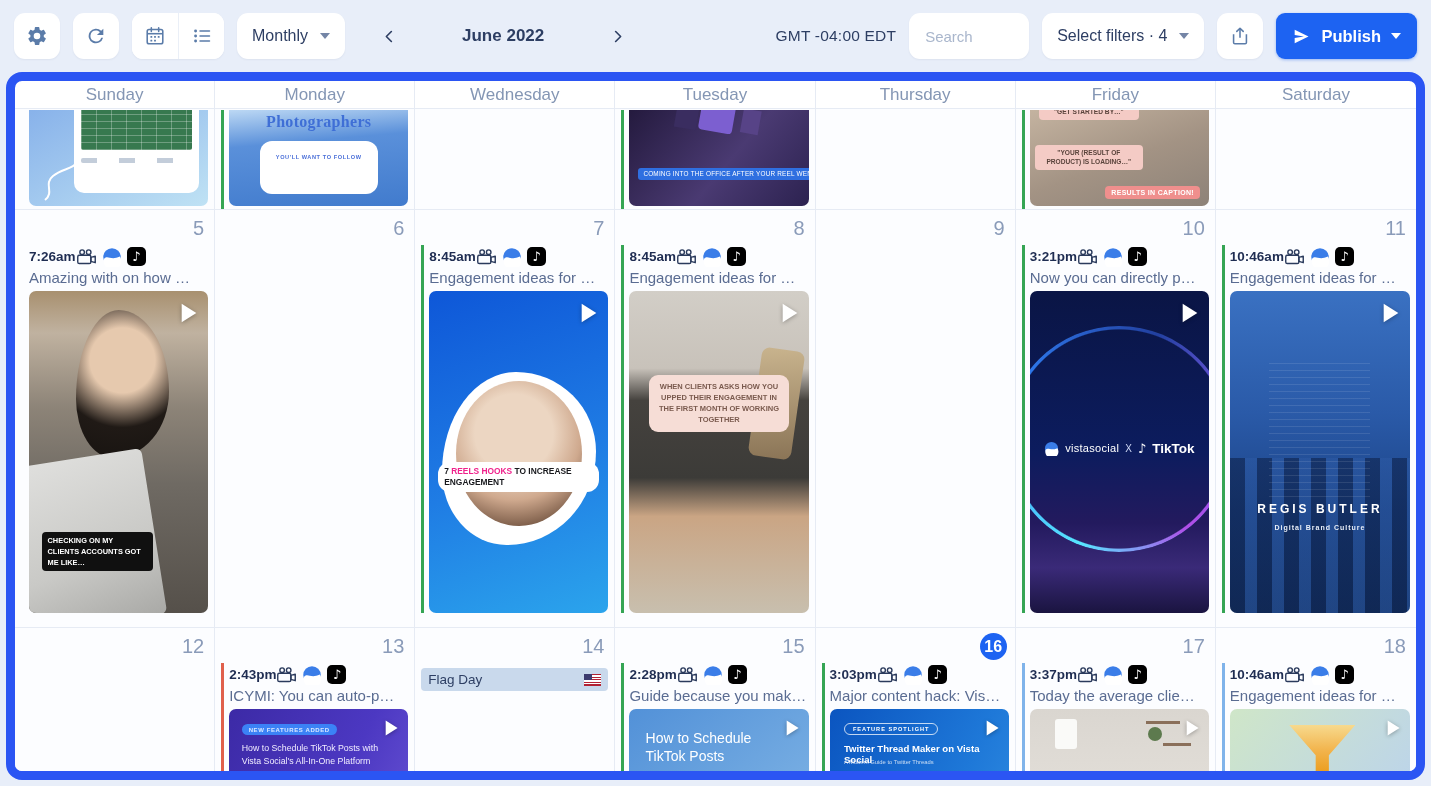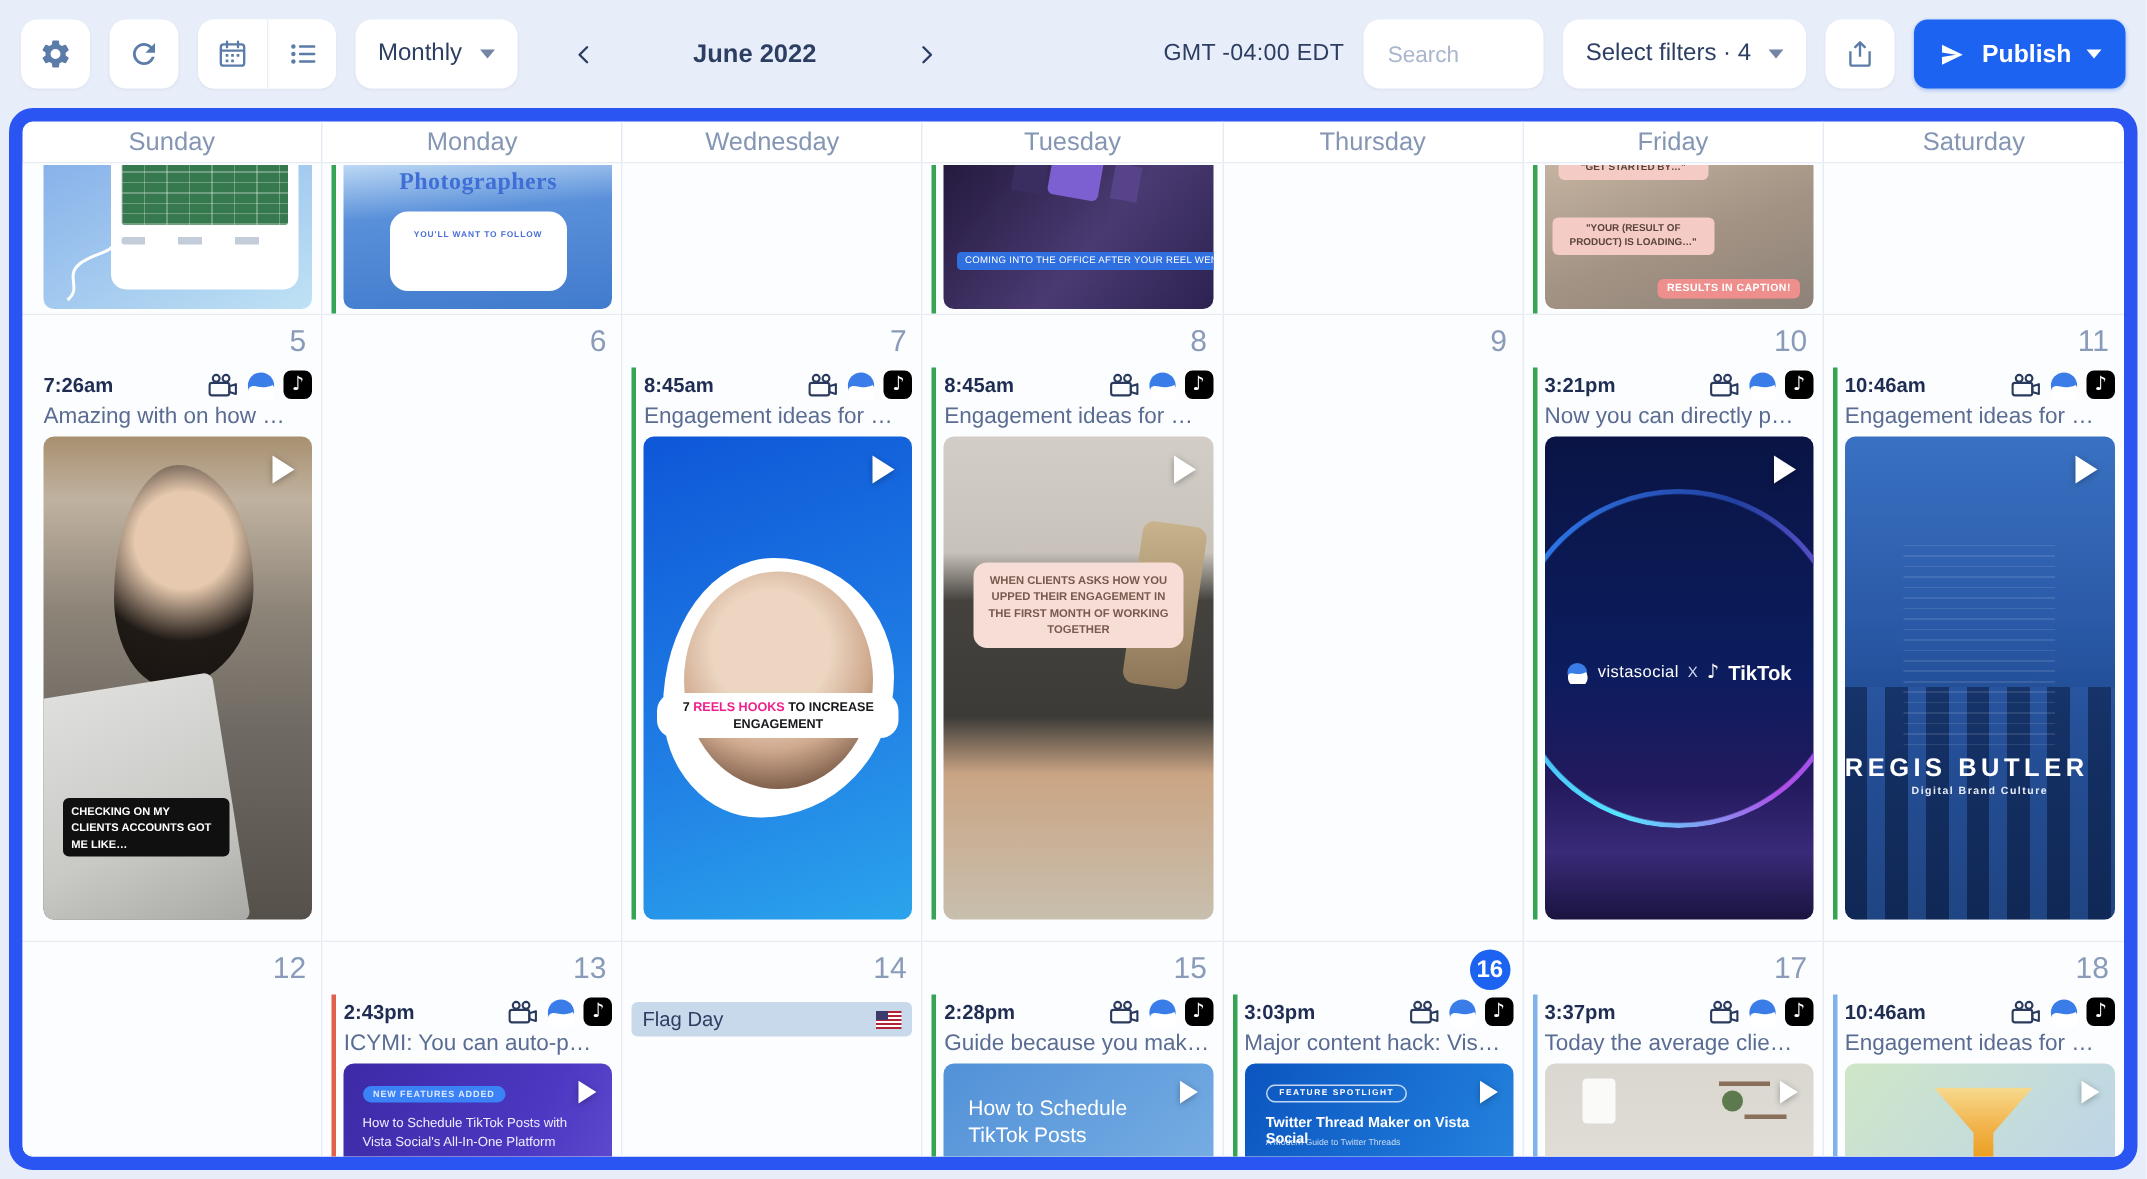--- a/index.html
+++ b/index.html
@@ -38,21 +38,21 @@
   .cell:last-child{border-right:none}
   .daterow{display:flex;justify-content:flex-end;align-items:center;padding:5px 10px 2px;height:34px}
   .datenum{font-size:20px;color:#8a9bb9}
   .datenum.today{background:#1d63f2;color:#fff;width:27px;height:27px;border-radius:50%;display:flex;align-items:center;justify-content:center;font-size:16px;font-weight:700;margin-right:-2px}
 
   
   .post{margin:1px 6px 0 6px;border-left:3px solid transparent;padding-left:5px}
   .post.st-green{border-left-color:#35a554}
   .post.st-red{border-left-color:#e0604c}
   .post.st-blue{border-left-color:#7fb3ea}
-  .phead{display:flex;align-items:center;justify-content:space-between;height:23px}
+  .phead{display:flex;align-items:center;justify-content:flex-start;height:23px}
   .ptime{font-weight:700;font-size:13.5px;color:#1f2d52}
   .picons{display:flex;align-items:center;gap:5px}
   .cam{width:21px;height:18px;color:#2a3a5c}
   .avatar{width:20px;height:20px}
   .tiktok{width:19px;height:19px;background:#000;border-radius:5px;color:#fff;display:flex;align-items:center;justify-content:center;font-size:13px;font-family:"DejaVu Sans",sans-serif}
   .tiktok::before{content:"♪"}
   .ptitle{font-size:15px;color:#5a6c92;white-space:nowrap;overflow:hidden;margin:1px 0 5px}
   .thumb{position:relative;border-radius:7px;overflow:hidden;height:322px}
   .row1 .post{height:100%}
   .row1 .thumb{height:96px;border-radius:0 0 7px 7px}
@@ -82,39 +82,39 @@
   .t-fri1 .p3{position:absolute;right:5%;bottom:7%;background:#ef8f8d;color:#fff;font-size:7px;font-weight:700;padding:3px 6px;border-radius:4px;letter-spacing:.3px}
 
   .t-p5{background:linear-gradient(180deg,#a8906f 0%,#c0b2a0 13%,#8d8478 36%,#6f6a63 60%,#55504a 100%)}
   .t-p5 .hair{position:absolute;left:26%;top:6%;width:52%;height:46%;border-radius:46% 54% 60% 40%/60% 55% 45% 40%;background:radial-gradient(circle at 50% 34%,#e6c9ae 0 30%,#201a16 62%,#171310 100%)}
   .t-p5 .laptop{position:absolute;left:-8%;bottom:-4%;width:78%;height:52%;background:linear-gradient(165deg,#e0e0de 0%,#c9c9c6 60%,#a9a9a6 100%);transform:rotate(-9deg);border-radius:6px}
   .t-p5 .cap{position:absolute;left:7%;bottom:13%;background:#101010;color:#fff;font-size:7.4px;font-weight:700;line-height:1.5;padding:3px 6px;border-radius:4px;width:62%}
 
   .t-p7{background:linear-gradient(160deg,#0e57d8 0%,#1f7ce4 55%,#2ba4ec 100%)}
   .t-p7 .blob{position:absolute;left:7%;top:25%;width:86%;height:54%;background:#fff;border-radius:48% 52% 58% 42%/58% 46% 54% 42%}
   .t-p7 .face{position:absolute;left:15%;top:28%;width:70%;height:45%;border-radius:50%;background:radial-gradient(circle at 46% 36%,#ecd6c2 0 34%,#cfa98e 58%,#6d4f3c 86%,#4a362b 100%)}
-  .t-p7 .pill{position:absolute;left:5%;top:53%;width:90%;background:#fff;border-radius:12px;padding:4px 6px;font-size:8.4px;font-weight:700;color:#17181c;text-align:center;line-height:1.35}
+  .t-p7 .pill{position:absolute;left:5%;top:53%;width:90%;background:#fff;border-radius:12px;padding:4px 6px;font-size:8.4px;font-weight:700;color:#17181c;line-height:1.35}
   .t-p7 .pk{color:#f0218c}
 
   .t-p8{background:linear-gradient(180deg,#d2cec7 0%,#c8c2ba 24%,#45423e 34%,#3c3b38 58%,#caa584 70%,#c8bfae 100%)}
   .t-p8 .cap{position:absolute;left:11%;top:26%;width:78%;background:#f6ddd6;border-radius:9px;padding:6px 4px;font-size:7.5px;font-weight:700;color:#7a5a4e;text-align:center;line-height:1.5;text-transform:uppercase}
   .t-p8 .phone{position:absolute;right:6%;top:18%;width:24%;height:34%;background:linear-gradient(170deg,#c9b48e,#8a7456);border-radius:8px;transform:rotate(8deg)}
 
   .t-p10{background:linear-gradient(180deg,#0a1545 0%,#0c1c5e 50%,#231a5e 72%,#3a2a78 86%,#1a1440 100%)}
   .t-p10 .ring{position:absolute;left:-13%;top:11%;width:126%;aspect-ratio:1/1;border-radius:50%;background:conic-gradient(from 200deg,#57e6ff,#2e7cf0 28%,#2240a0 50%,#8a5cf0 68%,#b04ee8 84%,#57e6ff);-webkit-mask:radial-gradient(closest-side,transparent 96.5%,#000 97.5%);mask:radial-gradient(closest-side,transparent 96.5%,#000 97.5%);filter:drop-shadow(0 0 7px rgba(100,150,255,.75))}
   .t-p10 .line{position:absolute;top:46.5%;left:0;right:0;display:flex;align-items:center;justify-content:center;gap:6px;color:#fff}
   .t-p10 .b1{font-size:11px;letter-spacing:.3px}
   .t-p10 .x{font-size:10px;color:#cfd8f5}
   .t-p10 .note{font-family:"DejaVu Sans",sans-serif;font-size:13px}
   .t-p10 .b2{font-size:13.5px;font-weight:700}
 
   .t-p11{background:linear-gradient(180deg,#3a71c2 0%,#2a5aa8 38%,#1c4488 68%,#16376e 100%)}
   .t-p11::before{content:"";position:absolute;left:0;right:0;bottom:0;top:52%;background:repeating-linear-gradient(90deg,rgba(10,25,60,.5) 0 15px,rgba(50,95,170,.35) 15px 27px)}
   .t-p11 .port{position:absolute;left:22%;top:21%;width:56%;height:43%;background:linear-gradient(135deg,#a0a0a0 0%,#707070 40%,#383838 100%);background-image:repeating-linear-gradient(0deg,rgba(255,255,255,.10) 0 1px,transparent 1px 7px)}
-  .t-p11 .nm{position:absolute;top:65.5%;width:100%;color:#fff;font-size:17px;font-weight:600;letter-spacing:3px}
+  .t-p11 .nm{position:absolute;top:65.5%;width:100%;text-align:center;color:#fff;font-size:12px;font-weight:600;letter-spacing:3px}
   .t-p11 .sb{position:absolute;top:72.5%;width:100%;text-align:center;color:#e8eef8;font-size:7px;font-weight:700;letter-spacing:1px}
 
   .t-p13{background:linear-gradient(115deg,#3c2aa6 0%,#4c38c2 45%,#6a55d6 78%,#8a78e0 100%)}
   .t-p13 .badge{position:absolute;left:7%;top:15px;background:#3b82f6;color:#dce9ff;font-size:6px;font-weight:700;letter-spacing:.6px;padding:2.5px 7px;border-radius:8px}
   .t-p13 .cap{position:absolute;left:7%;top:33px;width:82%;color:#f0ecff;font-size:8.8px;line-height:1.5}
 
   .holiday{margin:6px 6px 0;background:#c9d9ec;border-radius:4px;height:23px;display:flex;align-items:center;justify-content:space-between;padding:0 7px;font-size:13.5px;color:#2d3e63}
   .usflag{position:relative;width:17px;height:12px;background:repeating-linear-gradient(180deg,#b22234 0 1.3px,#fff 1.3px 2.6px)}
   .usflag::after{content:"";position:absolute;left:0;top:0;width:7.5px;height:6px;background:#3c3b6e}
 

